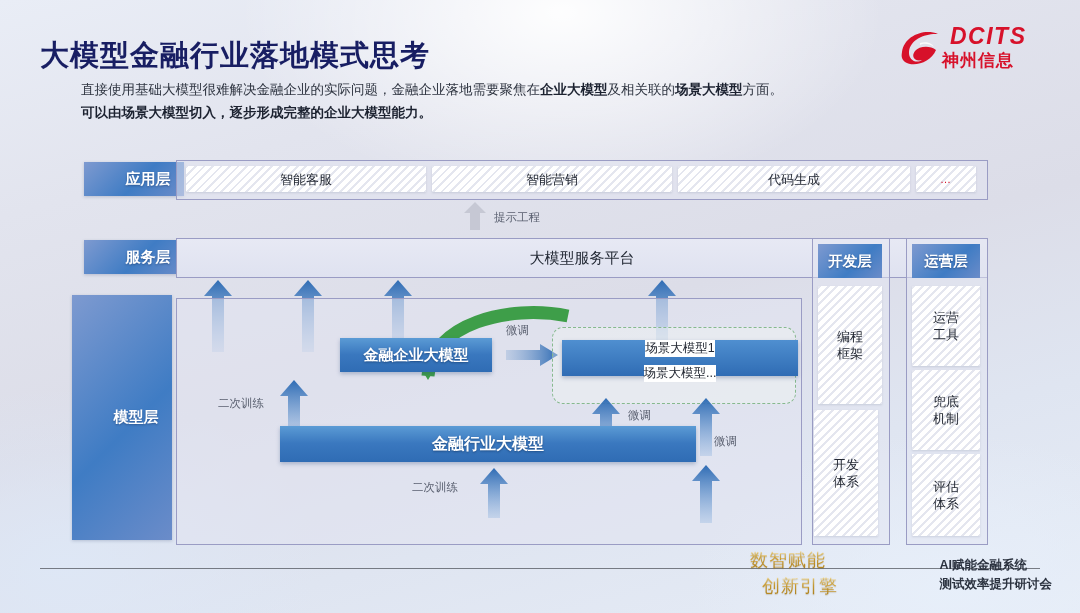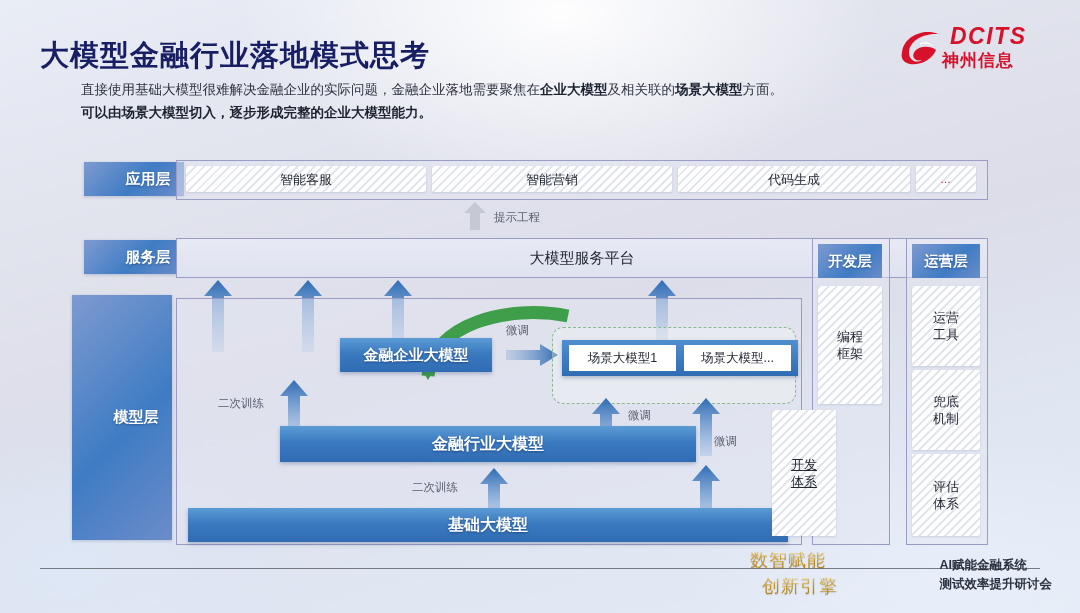--- a/index.html
+++ b/index.html
@@ -56,20 +56,21 @@
     background:linear-gradient(180deg,#5b9bd5 0%,#3a78bf 48%,#2f6cb4 100%);
     box-shadow:0 2px 4px rgba(40,70,120,.3);
   }
   .arrow-up{position:absolute;}
   .lbl{position:absolute;font-size:11.5px;color:#5a6070;white-space:nowrap;}
   .scn-wrap{position:absolute;border:1px dashed #86b98e;border-radius:11px;background:rgba(243,248,244,.35);}
   .scn-inner{
     position:absolute;display:flex;align-items:center;gap:8px;padding:0 7px;
     background:linear-gradient(180deg,#4f8fd0 0%,#2f6cb4 100%);
     box-shadow:0 2px 4px rgba(40,70,120,.3);
+    flex-direction:column;
   }
   .scn-chip{
     flex:1;height:26px;background:#fff;display:flex;align-items:center;justify-content:center;
     font-size:12.5px;color:#232833;
   }
   .sidepanel{position:absolute;border:1px solid #9a9cc4;background:rgba(228,230,242,.5);}
   .side-head{
     position:absolute;color:#fff;font-weight:bold;font-size:14.5px;
     display:flex;align-items:center;justify-content:center;
     background:linear-gradient(135deg,#7e9ad0 0%,#3f7cc4 60%,#6b8cc9 100%);
@@ -220,27 +221,26 @@
   </span>
   <div class="lbl" style="left:714px;top:294px;">微调</div>
 
   <span class="arrow-up" style="left:480px;top:328px;">
     <svg width="28" height="50" viewBox="0 0 28 50">
       <polygon points="14,0 28,16 20,16 20,50 8,50 8,16 0,16" fill="url(#ag1)"></polygon>
       </svg>
   </span>
   <div class="lbl" style="left:412px;top:340px;">二次训练</div>
 
-  <div class="modelbox" style="left:188px;top:368px;width:600px;height:34px;font-size:16px;">基础大模型</div>
 
   <div class="sidepanel" style="left:812px;top:98px;width:76px;height:305px;"></div>
   <div class="side-head" style="left:818px;top:104px;width:64px;height:34px;">开发层</div>
   <div class="cell hatch" style="left:818px;top:146px;width:64px;height:118px;white-space:pre-line;">编程
 框架</div>
-  <div class="cell hatch" style="left:772px;top:270px;width:64px;height:126px;white-space:pre-line;text-decoration:underline;">开发
+  <div class="cell hatch" style="left:814px;top:270px;width:64px;height:126px;white-space:pre-line;">开发
 体系</div>
 
   <div class="sidepanel" style="left:906px;top:98px;width:80px;height:305px;"></div>
   <div class="side-head" style="left:912px;top:104px;width:68px;height:34px;">运营层</div>
   <div class="cell hatch" style="left:912px;top:230px;width:68px;height:80px;white-space:pre-line;">兜底
 机制</div>
   <div class="cell hatch" style="left:912px;top:146px;width:68px;height:80px;white-space:pre-line;">运营
 工具</div>
   <div class="cell hatch" style="left:912px;top:314px;width:68px;height:82px;white-space:pre-line;">评估
 体系</div>

